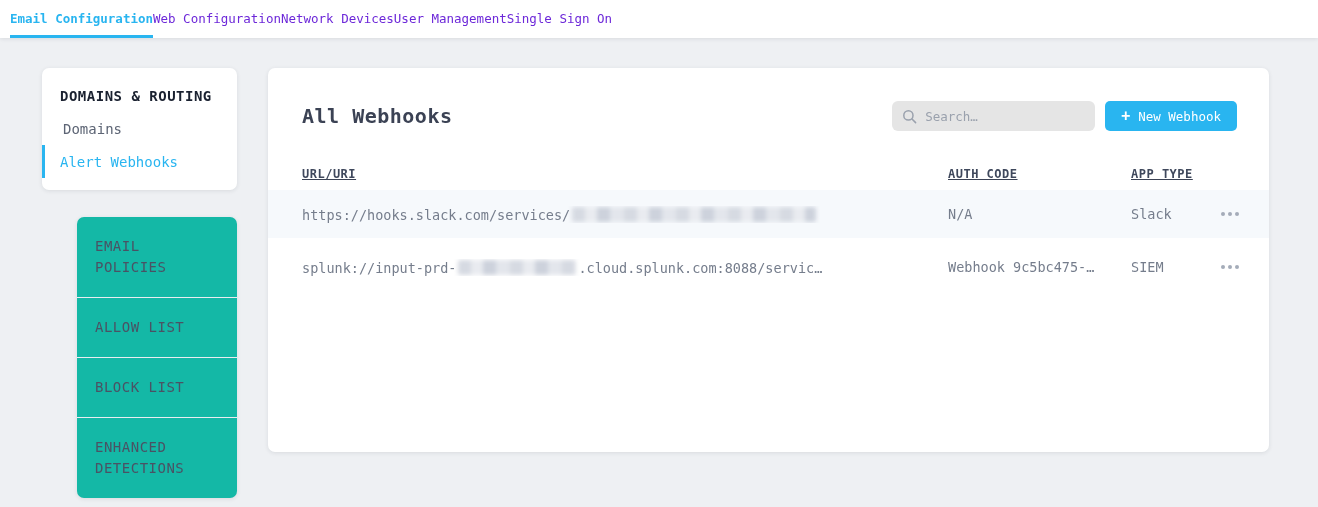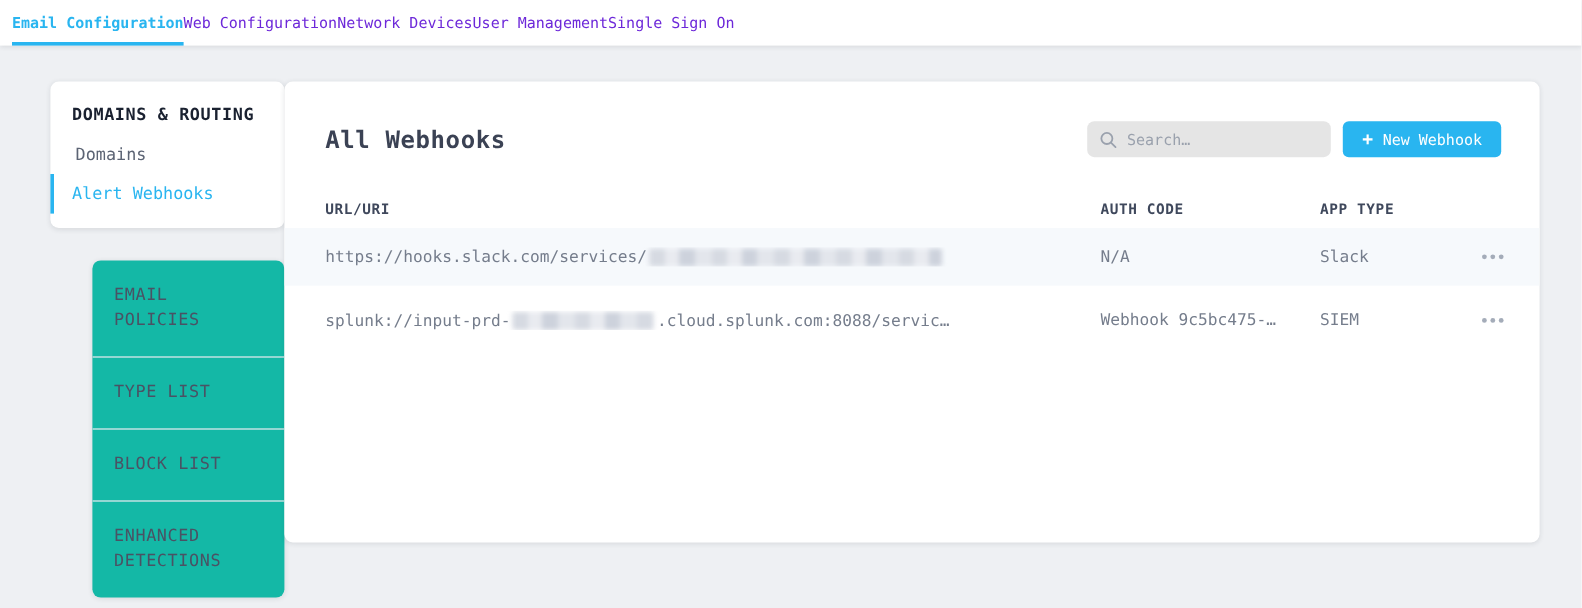--- a/index.html
+++ b/index.html
@@ -20,21 +20,21 @@
   }
   .tab {
     display:flex; align-items:center;
     font-size:12.5px; font-weight:500; color:#6d28d9;
     border-bottom:3px solid transparent; padding-top:2px;
     cursor:pointer; white-space:nowrap;
   }
   .tab.active { color:var(--accent); border-bottom-color:var(--accent); font-weight:700; }
 
   
-  .page { display:flex; padding:30px 35px 0 42px; }
+  .page { display:flex; gap:31px; padding:30px 49px 0 42px; }
   .card {
     background:#ffffff; border-radius:7px;
     box-shadow:0 1px 4px rgba(27,39,51,.10);
   }
 
   
   .sidebar { width:195px; flex:0 0 195px; display:flex; flex-direction:column; }
   .nav-card { padding:20px 0 12px; }
   .card-heading {
     padding:0 18px; font-size:14px; font-weight:700; color:#1a2130;
@@ -76,21 +76,21 @@
     height:30px; padding:0 16px; border:none; border-radius:5px;
     background:var(--accent); color:#ffffff; cursor:pointer;
     font-family:inherit; font-size:12.5px; font-weight:500;
     display:flex; align-items:center; gap:8px;
   }
   .btn-primary .plus { font-size:15px; font-weight:700; line-height:1; }
 
   
   .table { margin-top:26px; }
   .thead, .trow { display:flex; align-items:center; padding:0 28px 0 34px; }
-  .thead { height:33px; }
+  .thead { height:33px;text-decoration:underline; }
   .th {
     font-size:12px; font-weight:700; color:#3f485c; letter-spacing:.5px;
     white-space:nowrap;
   }
   .c-url { width:646px; flex:0 0 646px; overflow:hidden; white-space:nowrap; }
   .c-auth { width:183px; flex:0 0 183px; overflow:hidden; white-space:nowrap; }
   .c-app  { width:76px;  flex:0 0 76px; white-space:nowrap; }
   .c-actions { flex:1; display:flex; justify-content:flex-end; }
   .trow { height:48px; font-size:13.5px; color:#757d8c; }
   .trow.alt { background:#f6f9fc; }
@@ -124,21 +124,21 @@
 <div class="page">
 
   <aside class="sidebar">
     <div class="card nav-card">
       <div class="card-heading">DOMAINS &amp; ROUTING</div>
       <div class="side-item">Domains</div>
       <div class="side-item active">Alert Webhooks</div>
     </div>
     <div class="card section-card">
       <div class="side-section">EMAIL POLICIES</div>
-      <div class="side-section">TYPE LIST</div>
+      <div class="side-section">ALLOW LIST</div>
       <div class="side-section">BLOCK LIST</div>
       <div class="side-section">ENHANCED DETECTIONS</div>
     </div>
   </aside>
 
   <main class="card main-card">
     <div class="panel-header">
       <h1 class="panel-title">All Webhooks</h1>
       <div class="header-actions">
         <div class="search">

